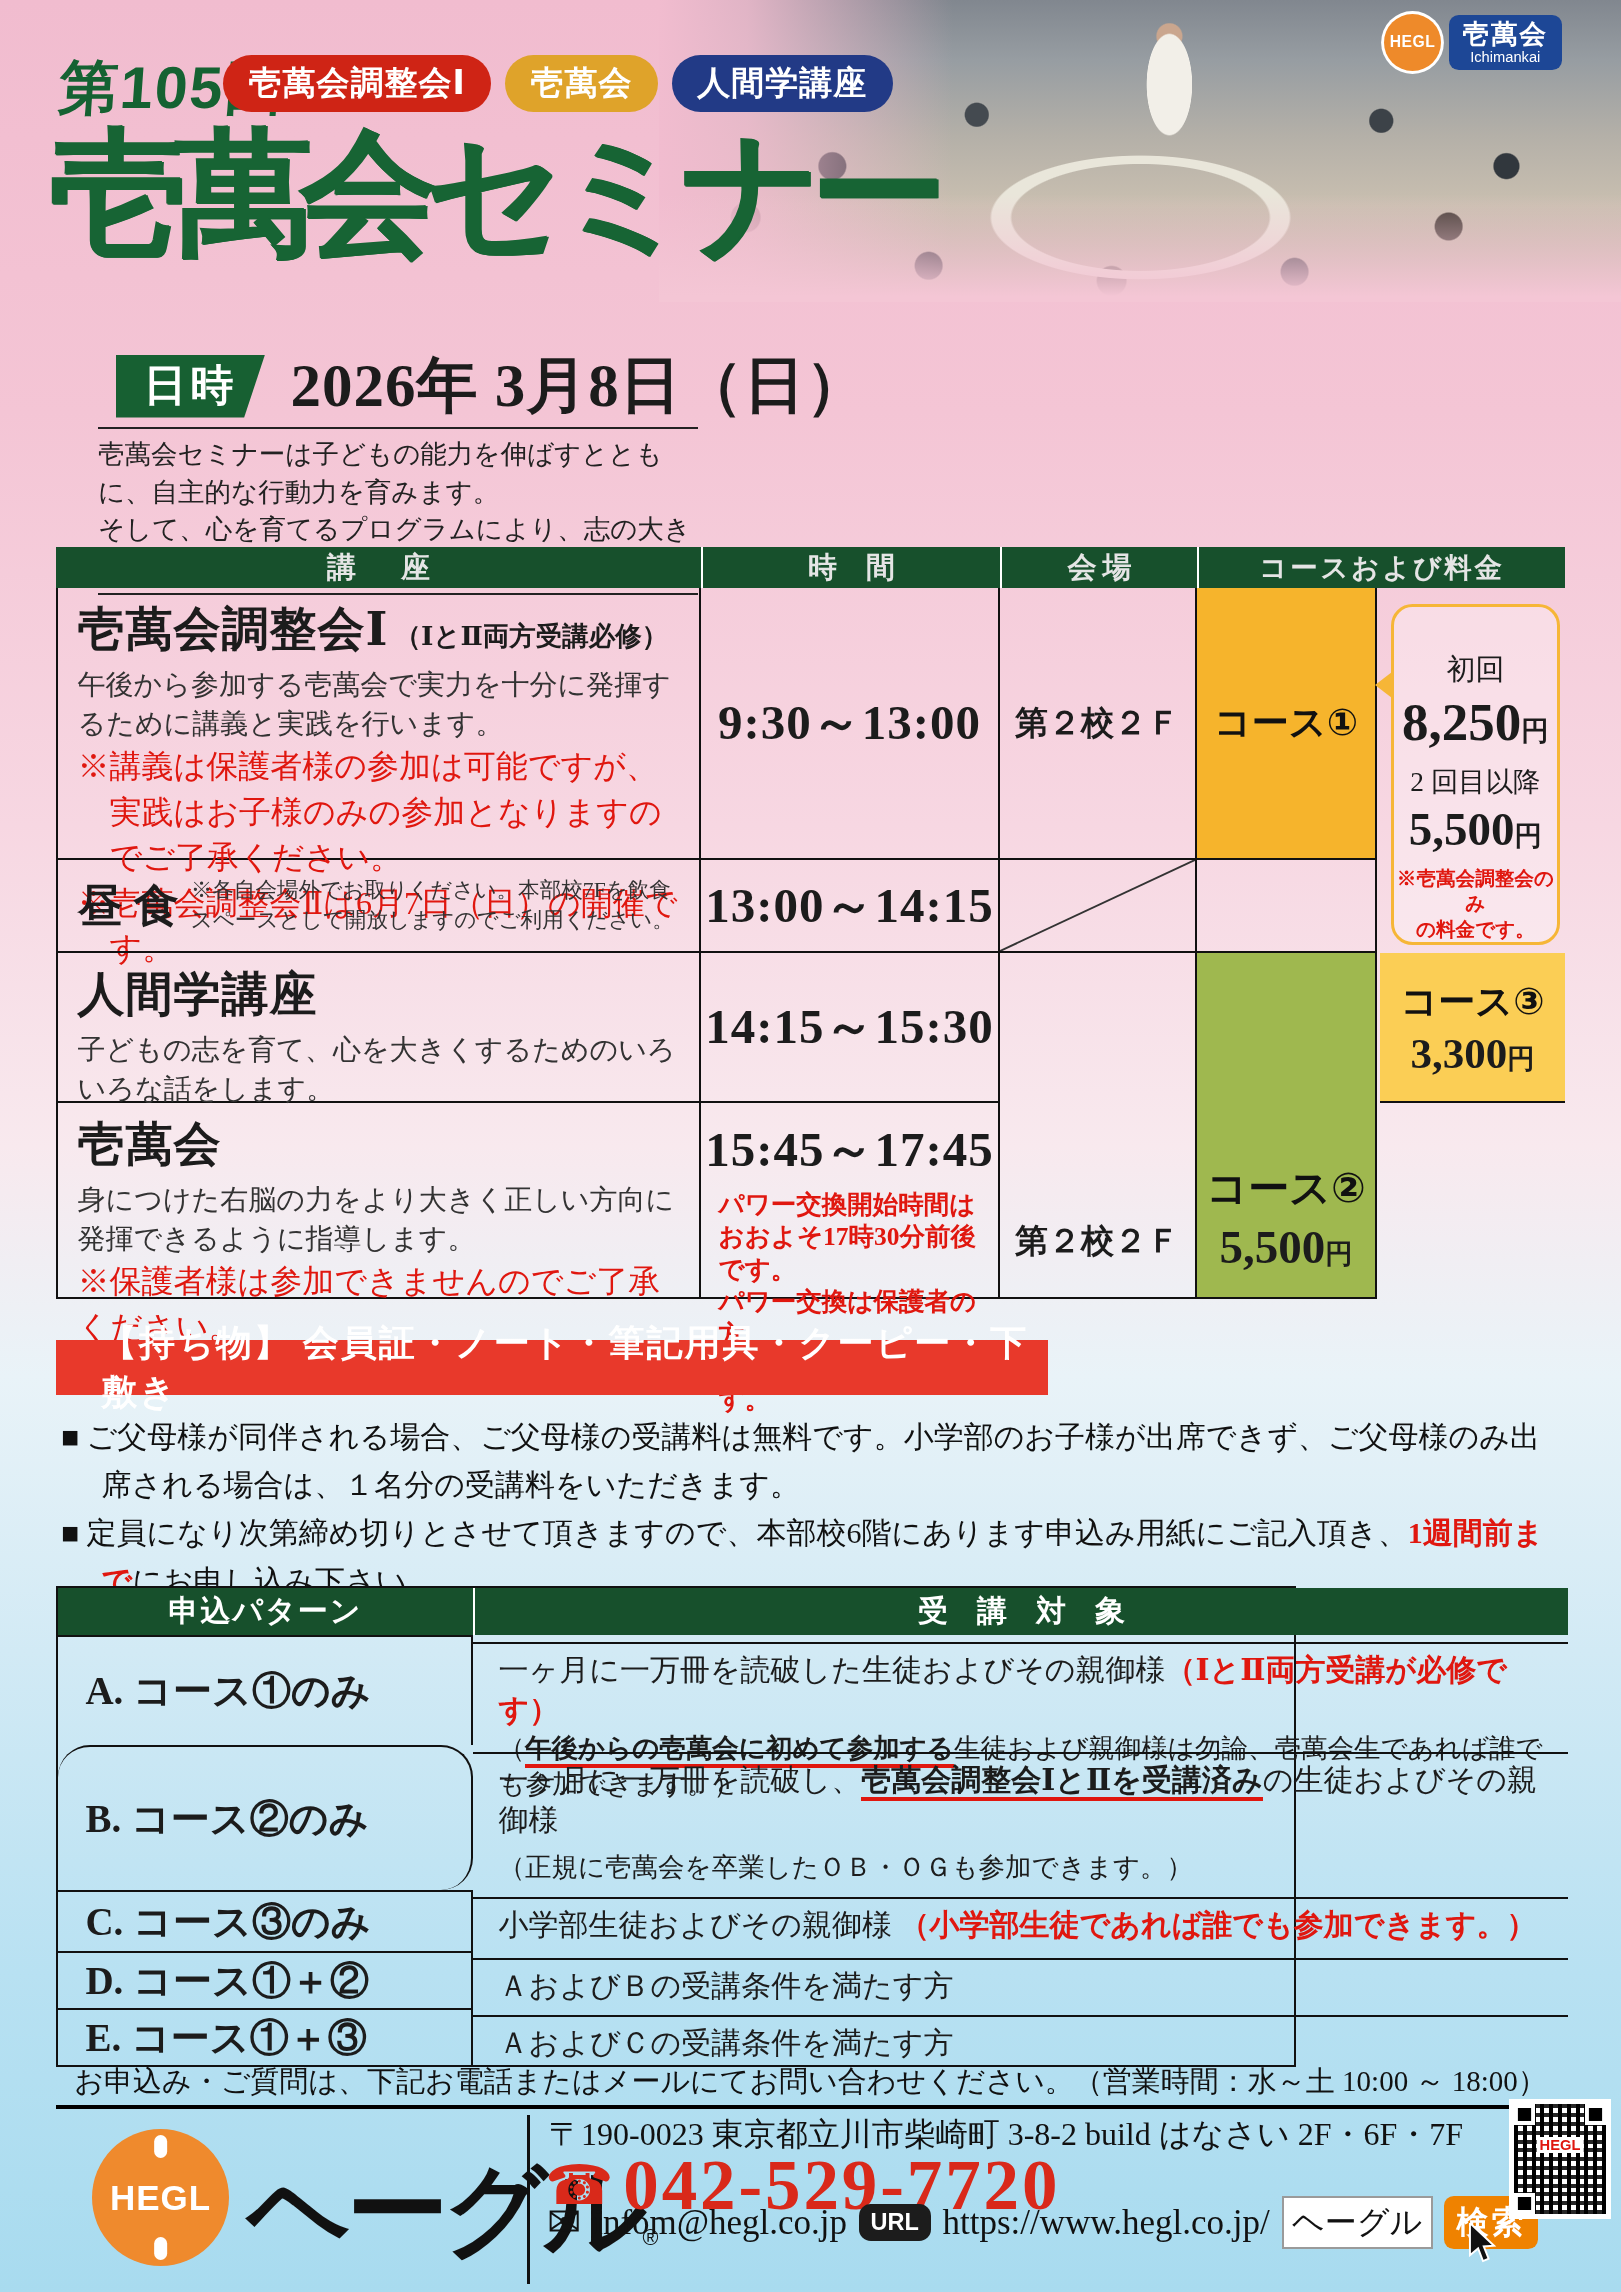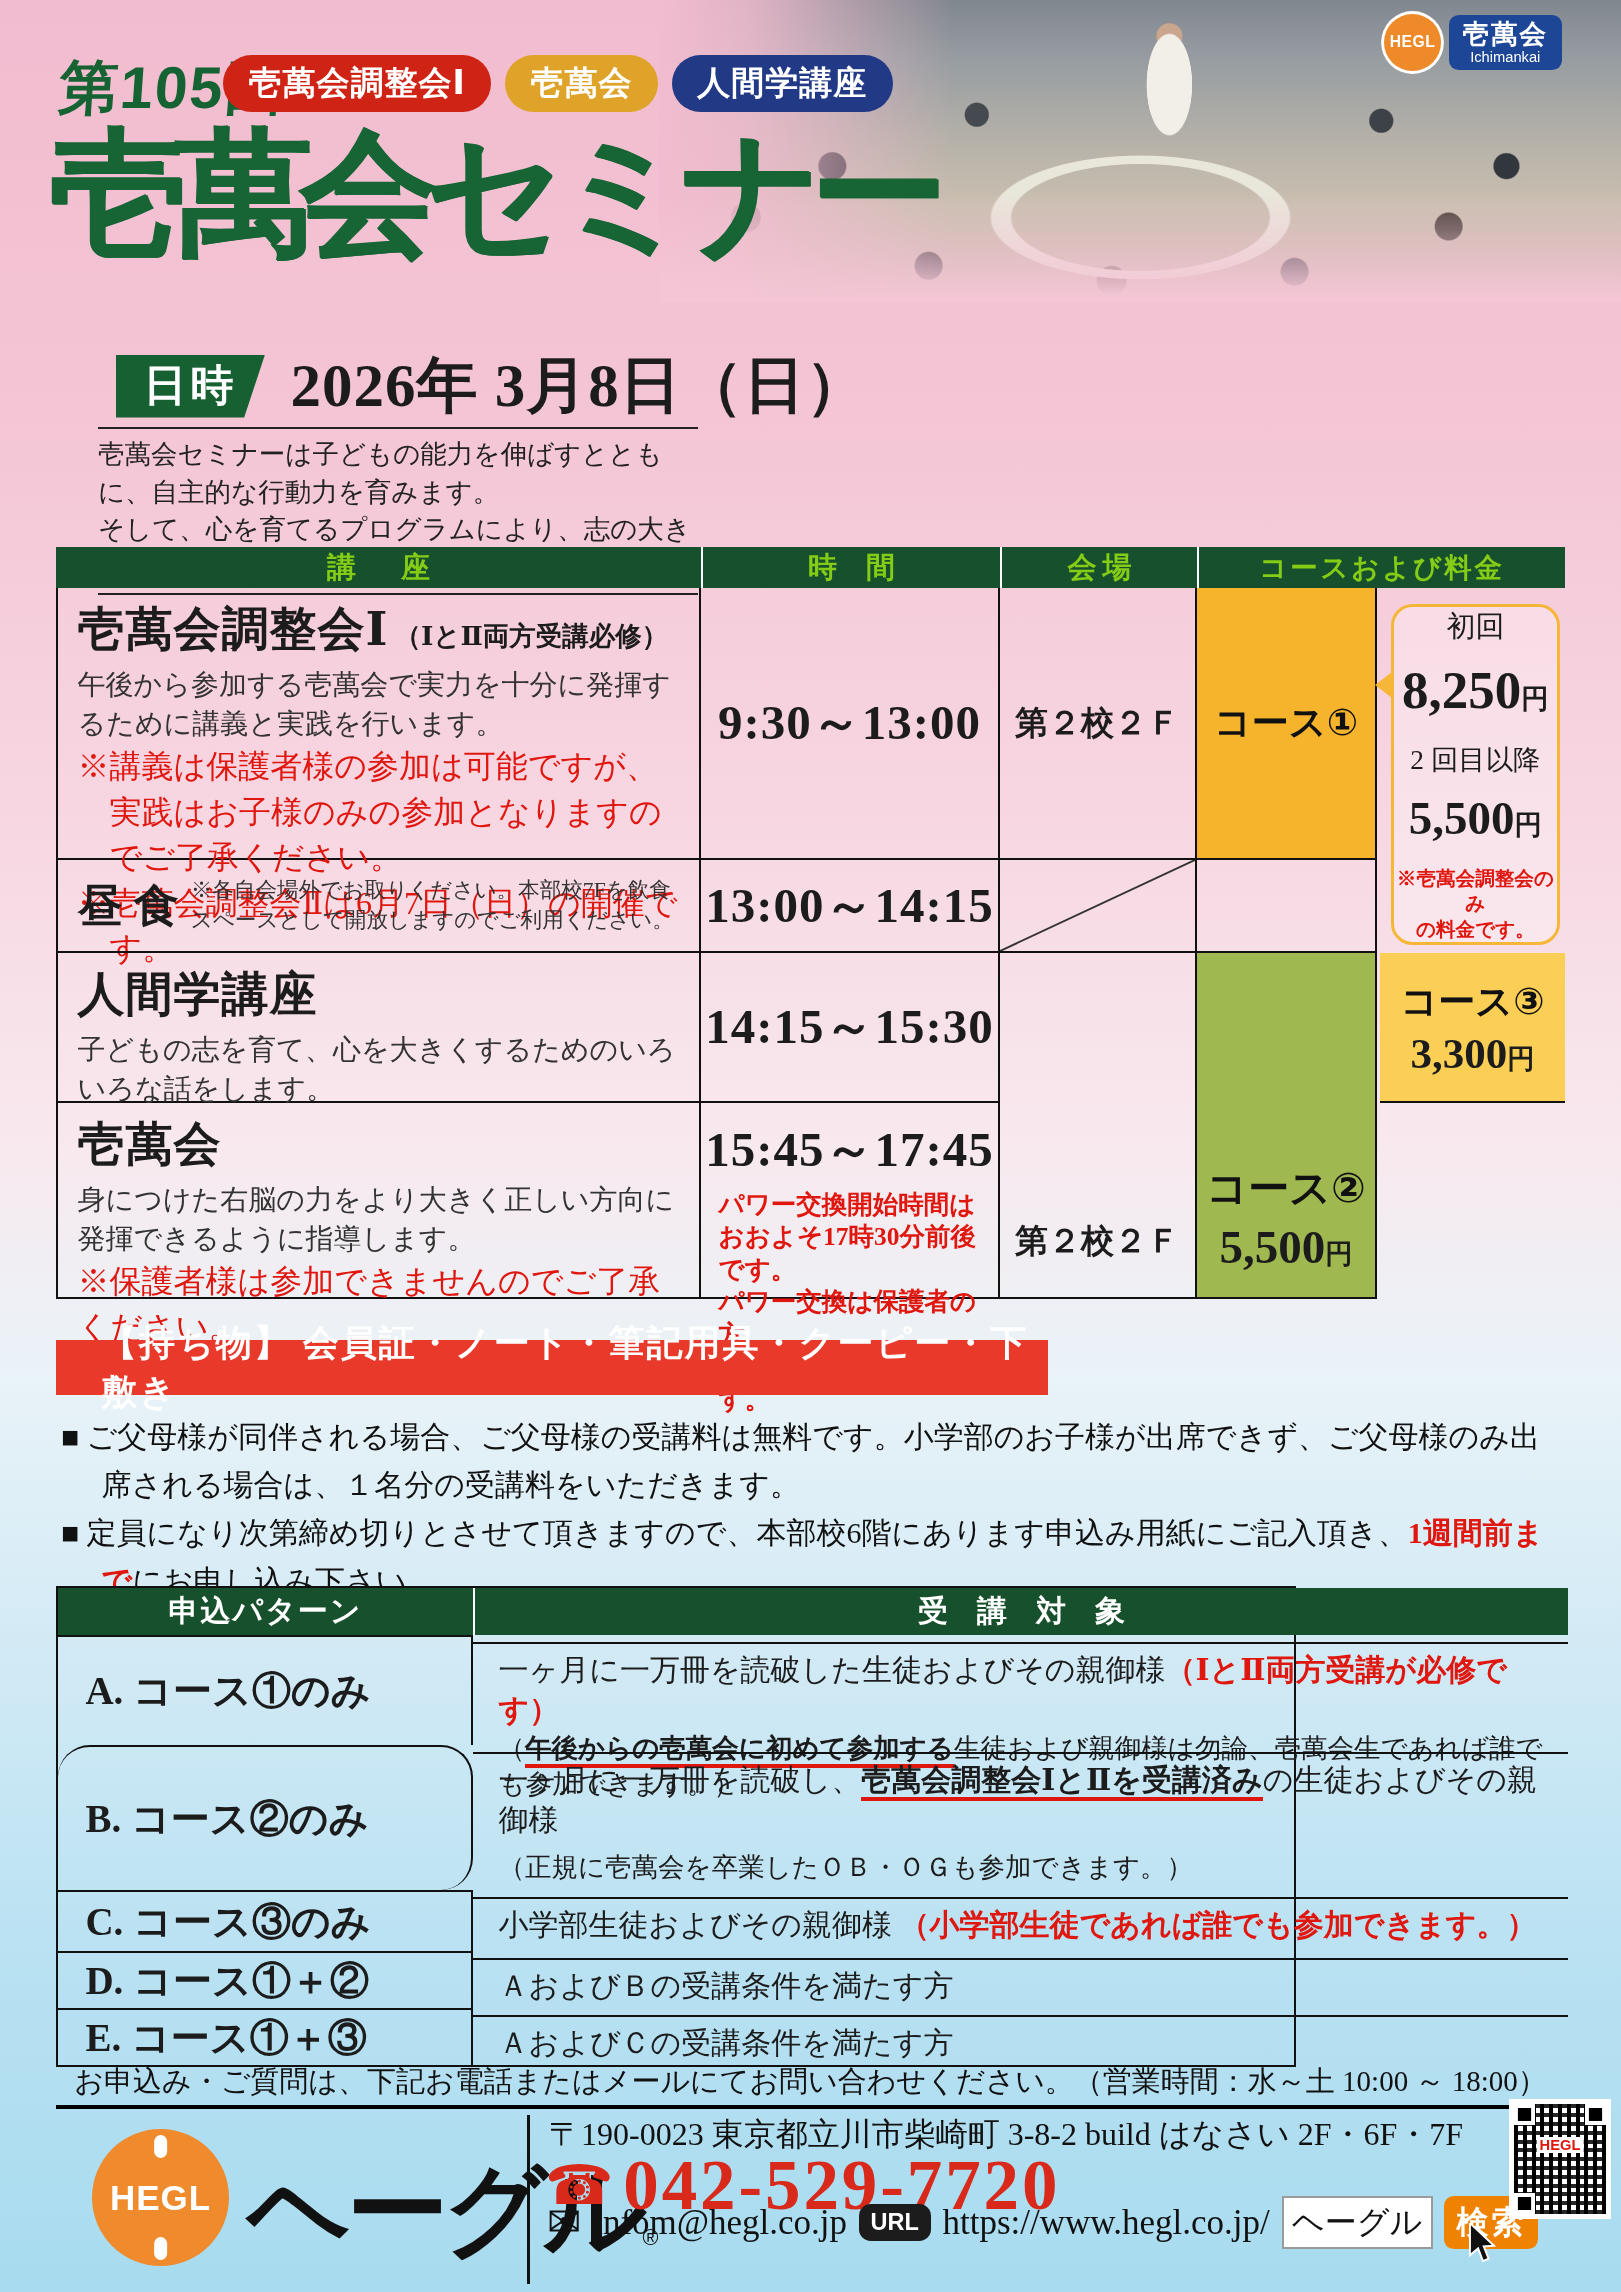--- a/index.html
+++ b/index.html
@@ -55,21 +55,21 @@
     clip-path:polygon(0 0,100% 0,86% 100%,0 100%);}
   .date-value{font-size:61px;font-weight:bold;letter-spacing:1px;}
   .intro{position:absolute;left:98px;top:427px;width:600px;border-top:2.9px solid #222;border-bottom:2.9px solid #222;
     padding:6.9px 0;font-size:26.5px;line-height:1.42;color:#222;}
 
   
   .sched{position:absolute;left:56px;top:547px;width:1509px;height:753px;display:grid;
     grid-template-columns:645px 299px 197px 180px 188px;
     grid-template-rows:41px 272px 93px 150px 196px;}
   .sched > div{box-sizing:border-box;position:relative;}
-  .hdr{background:#17502c;color:#84cc16;font-family:"Liberation Sans","DejaVu Sans",sans-serif;
+  .hdr{background:#17502c;color:#e5e5e5;font-family:"Liberation Sans","DejaVu Sans",sans-serif;
     font-weight:bold;font-size:29px;display:flex;align-items:center;justify-content:center;}
   .hdr-course{grid-column:1;grid-row:1;letter-spacing:45px;padding-left:45px;}
   .hdr-time{grid-column:2;grid-row:1;letter-spacing:29px;padding-left:29px;border-left:2.9px solid #fff;}
   .hdr-venue{grid-column:3;grid-row:1;letter-spacing:5.9px;padding-left:5.9px;border-left:2.9px solid #fff;}
   .hdr-fee{grid-column:4/6;grid-row:1;font-size:27.4px;letter-spacing:2.9px;border-left:2.9px solid #fff;}
   .b-l{border-left:2.9px solid #111;}
   .b-r{border-right:2px solid #111;}
   .b-rs{border-right:2.9px solid #111;}
   .b-b{border-bottom:2.9px solid #111;}
   .lesson-cell{padding:9.8px 13.7px 0 19.6px;}
@@ -91,21 +91,21 @@
   .time4-note{font-size:25.5px;line-height:1.28;font-weight:bold;color:#e0170f;white-space:pre-line;align-self:flex-start;padding-left:17.6px;margin-top:5.9px;}
   .venue34-cell{display:flex;align-items:flex-end;justify-content:center;padding-bottom:33px;font-size:33px;font-weight:600;}
   .course2-cell{background:#9fb84f;display:flex;flex-direction:column;align-items:center;justify-content:flex-end;padding-bottom:23.5px;gap:3.9px;}
   .price-line{display:flex;align-items:baseline;}
   .price-big{font-size:47px;font-weight:bold;}
   .price-unit{font-size:27.4px;font-weight:bold;}
   .course3-box{grid-column:5;grid-row:4;background:#fbce55;border-bottom:2.9px solid #111;margin-left:2.9px;
     display:flex;flex-direction:column;align-items:center;justify-content:center;gap:2px;}
   .bubble-zone{grid-column:5;grid-row:2/4;}
   .bubble{position:absolute;left:13.7px;right:4.9px;top:15.7px;bottom:7.8px;border:3.9px solid #f6b637;border-radius:21.6px;
-    background:rgba(255,255,255,.30);display:flex;flex-direction:column;align-items:center;justify-content:space-between;gap:2px;}
+    background:rgba(255,255,255,.30);display:flex;flex-direction:column;align-items:center;justify-content:flex-end;gap:2px;}
   .bubble-tail{position:absolute;left:-18.6px;top:65px;width:0;height:0;
     border-top:13.7px solid transparent;border-bottom:13.7px solid transparent;border-right:17.6px solid #f6b637;}
   .bubble-label{font-size:29px;}
   .bubble-label2{font-size:27.4px;margin-top:9.8px;}
   .bubble-price{font-size:53px;font-weight:bold;}
   .bubble-price2{font-size:47px;font-weight:bold;}
   .bubble-note{font-size:19.6px;line-height:1.3;color:#e0170f;font-weight:bold;text-align:center;white-space:pre-line;margin-top:7.8px;}
 
   
   .banner{position:absolute;left:56px;top:1340px;width:992px;height:55px;background:#e8392b;color:#fff;

